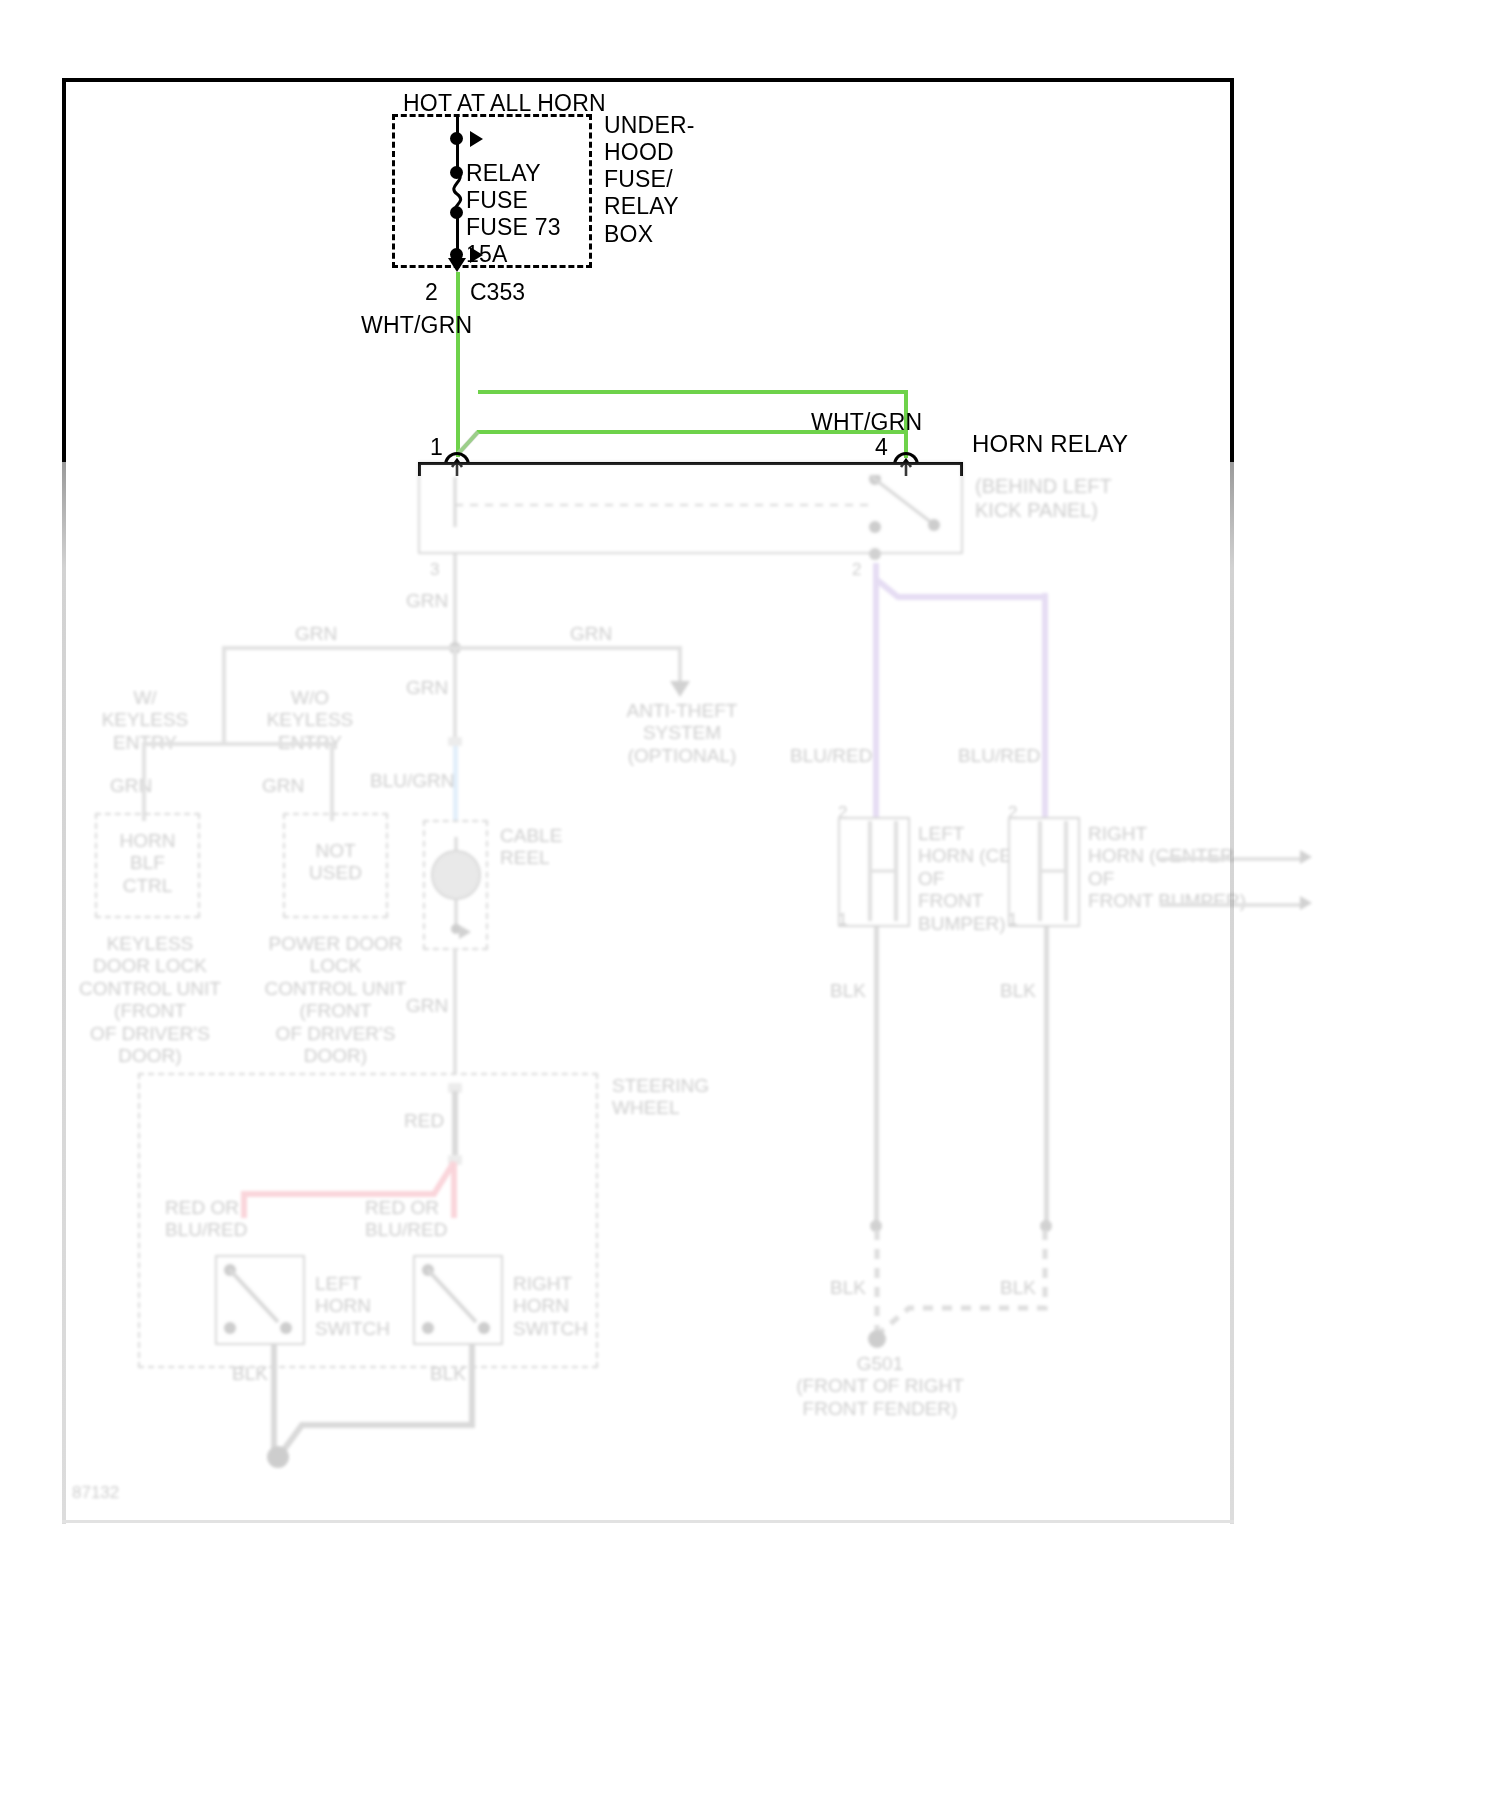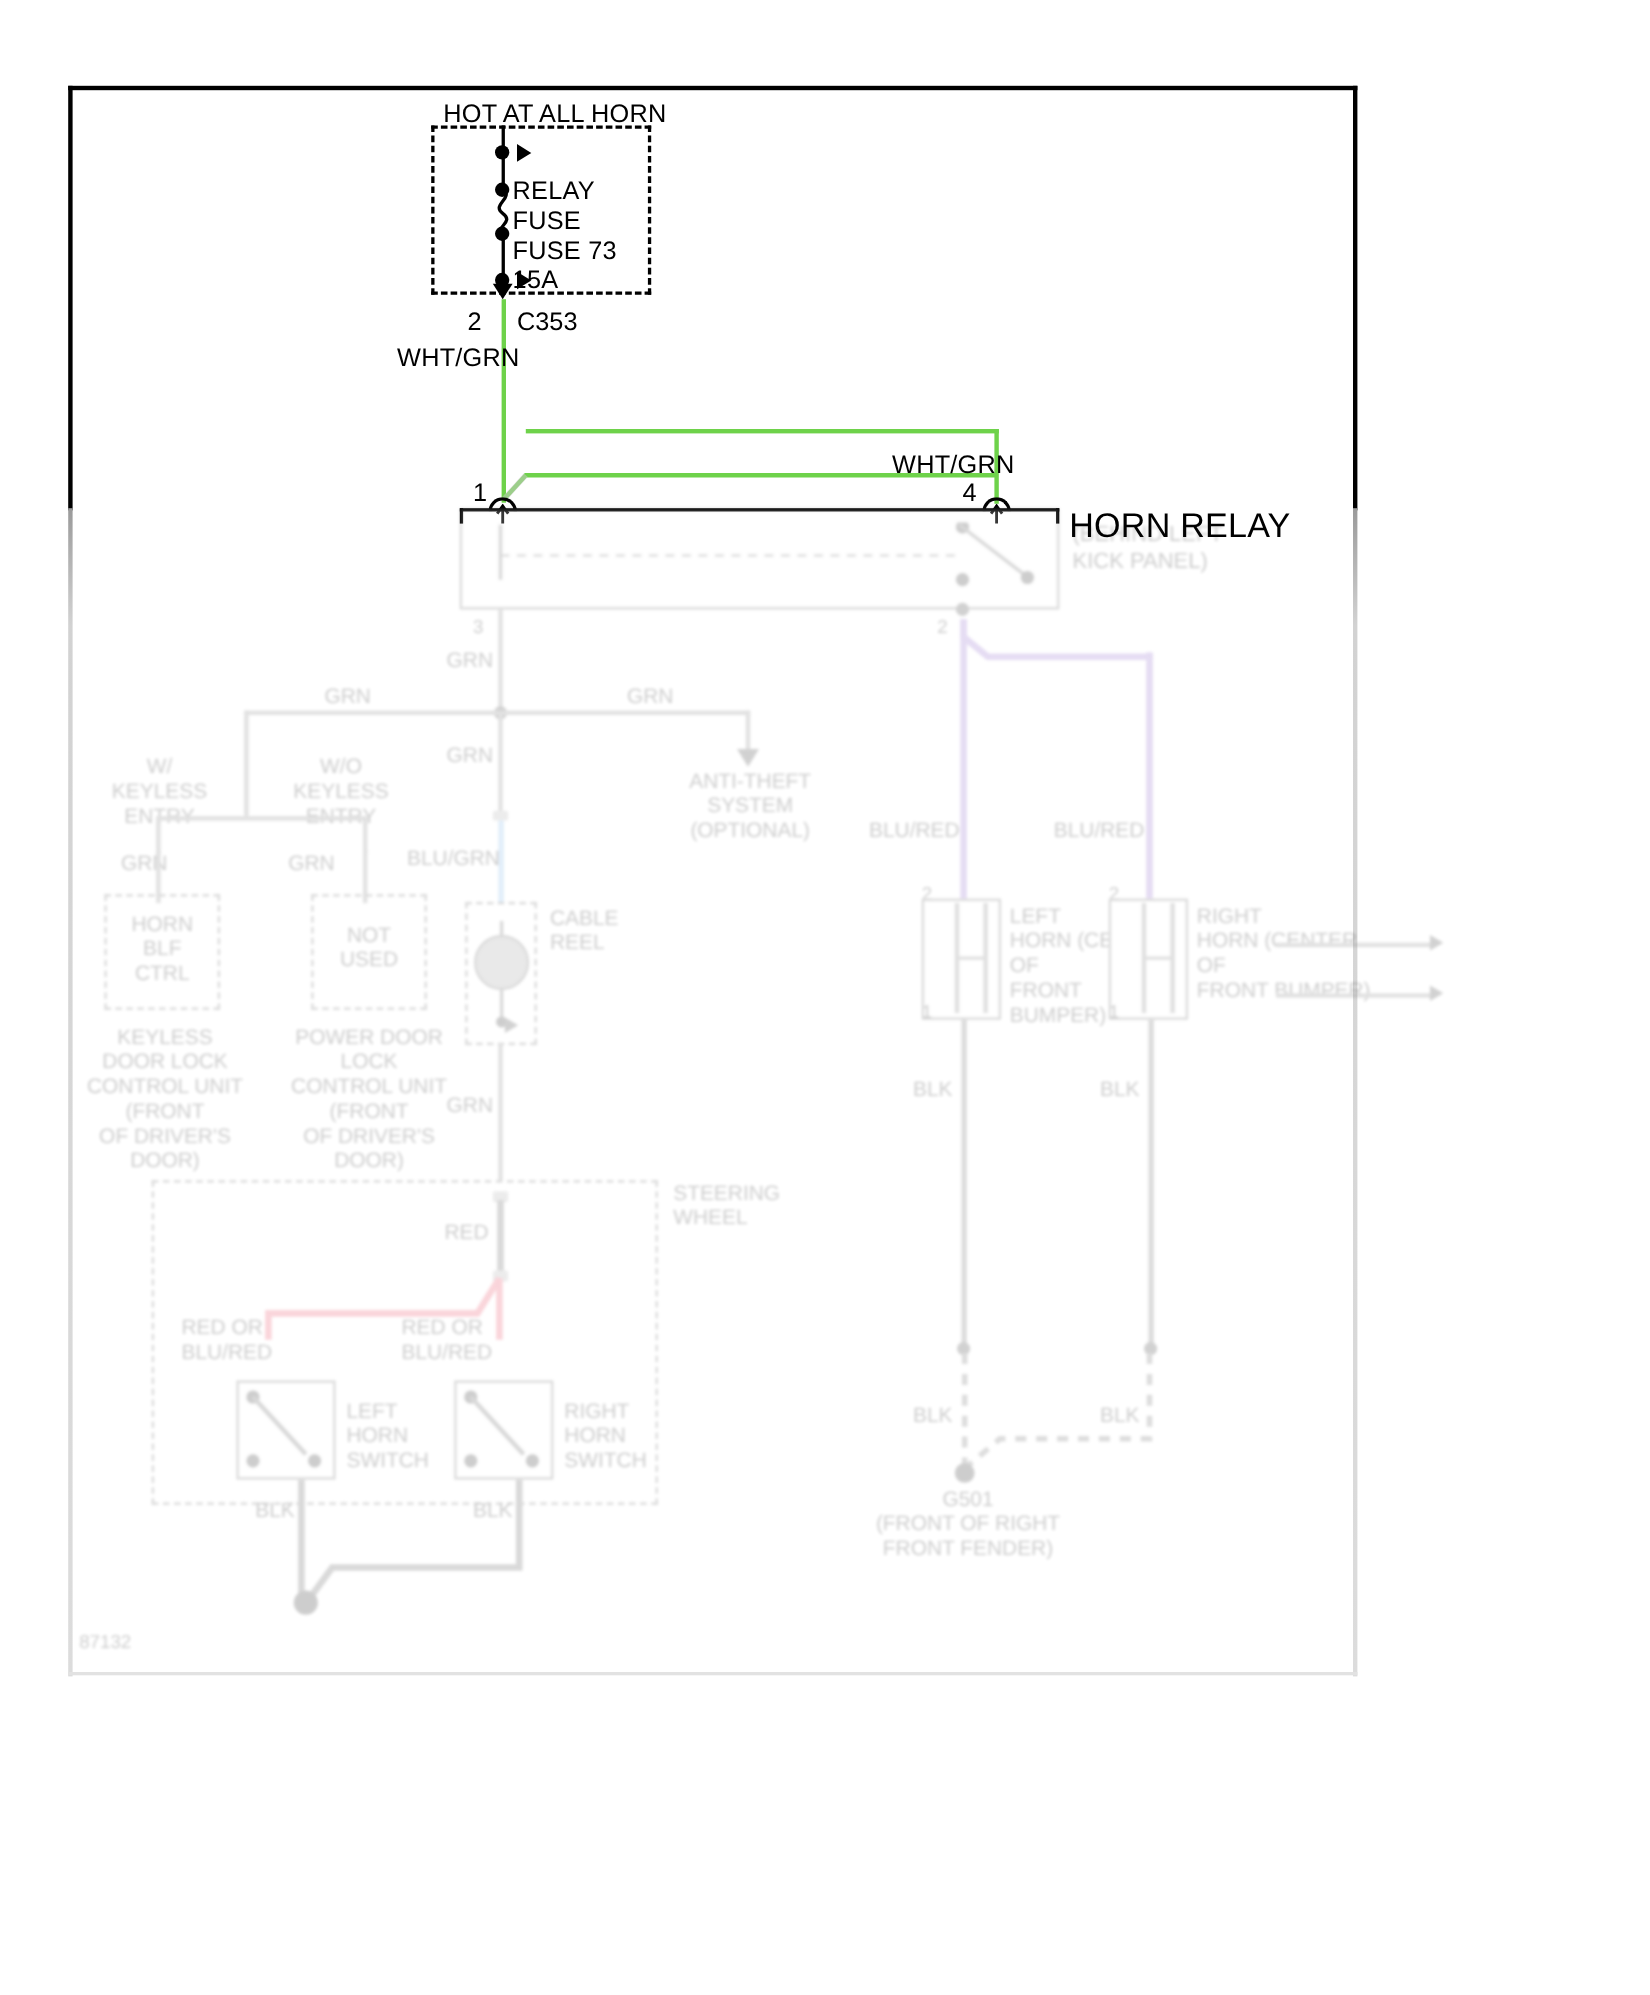--- a/index.html
+++ b/index.html
@@ -106,20 +106,21 @@
   <div class="abs" id="frame-left-sharp"></div>
   <div class="abs" id="frame-right-sharp"></div>
   <div class="abs" id="frame-left-faded"></div>
   <div class="abs" id="frame-right-faded"></div>
   <div class="abs" id="frame-bottom-faded"></div>
 
   <div class="txt lbl-sharp" style="left:403px;top:90px;font-size:23px;">HOT AT ALL HORN</div>
 
   <div class="abs" id="fusebox"></div>
 
+  <div class="txt lbl-sharp" style="left:604px;top:112px;font-size:23px;"><span>UNDER-</span><br><span>HOOD</span><br><span>FUSE/</span><br><span>RELAY</span><br><span>BOX</span></div>
 
   <div class="wire vline" style="left:456px;top:114px;height:30px;"></div>
   <div class="dot" style="left:450px;top:132px;"></div>
   <div class="arrow-r" style="left:470px;top:131px;"></div>
 
   <div class="wire vline" style="left:456px;top:144px;height:28px;"></div>
   <div class="dot" style="left:450px;top:166px;"></div>
 
   <svg class="abs" style="left:442px;top:172px;" width="32" height="40">
     <path d="M15 0 C 26 8, 4 14, 15 22 C 26 30, 8 34, 15 40" stroke="#000" stroke-width="3" fill="none"></path>
@@ -157,21 +158,21 @@
   <div class="txt lbl-num" style="left:875px;top:434px;font-size:23px;">4</div>
   <div class="pin-cap" style="left:893px;top:452px;"></div>
   <svg class="abs" style="left:896px;top:458px;" width="20" height="20">
     <path d="M10 18 L10 3 M5 9 L10 2 L15 9" stroke="#000" stroke-width="2.6" fill="none"></path>
   </svg>
 
   <div class="wire hline" style="left:418px;top:462px;width:545px;"></div>
   <div class="wire vline" style="left:418px;top:462px;height:14px;"></div>
   <div class="wire vline" style="left:960px;top:462px;height:14px;"></div>
 
-  <div class="txt lbl-sharp" style="left:972px;top:460px;font-size:31px;">HORN RELAY</div>
+  <div class="txt lbl-sharp" style="left:972px;top:430px;font-size:24px;">HORN RELAY</div>
 
   <div class="abs" id="faded-layer">
 
     <div class="solidbox" style="left:418px;top:7px;width:545px;height:92px;background:#fff;"></div>
 
     <svg class="abs" style="left:440px;top:20px;" width="510" height="70">
       <line x1="15" y1="52" x2="15" y2="2" stroke="#555" stroke-width="3"></line>
       <line x1="15" y1="30" x2="430" y2="30" stroke="#555" stroke-width="2" stroke-dasharray="8 7"></line>
       <circle cx="435" cy="52" r="6" fill="#222"></circle>
       <circle cx="435" cy="4" r="6" fill="#222"></circle>

